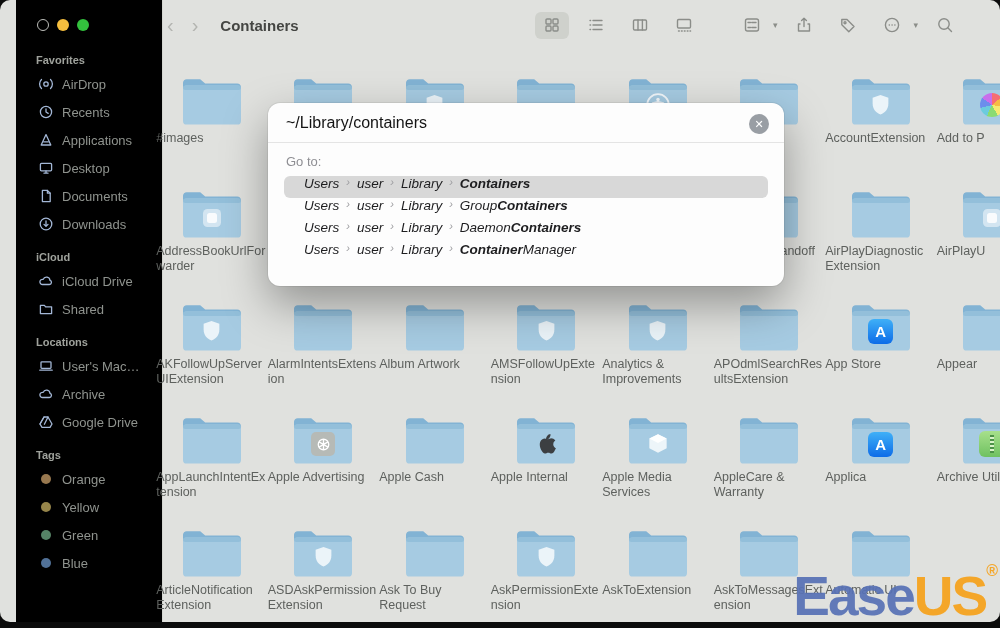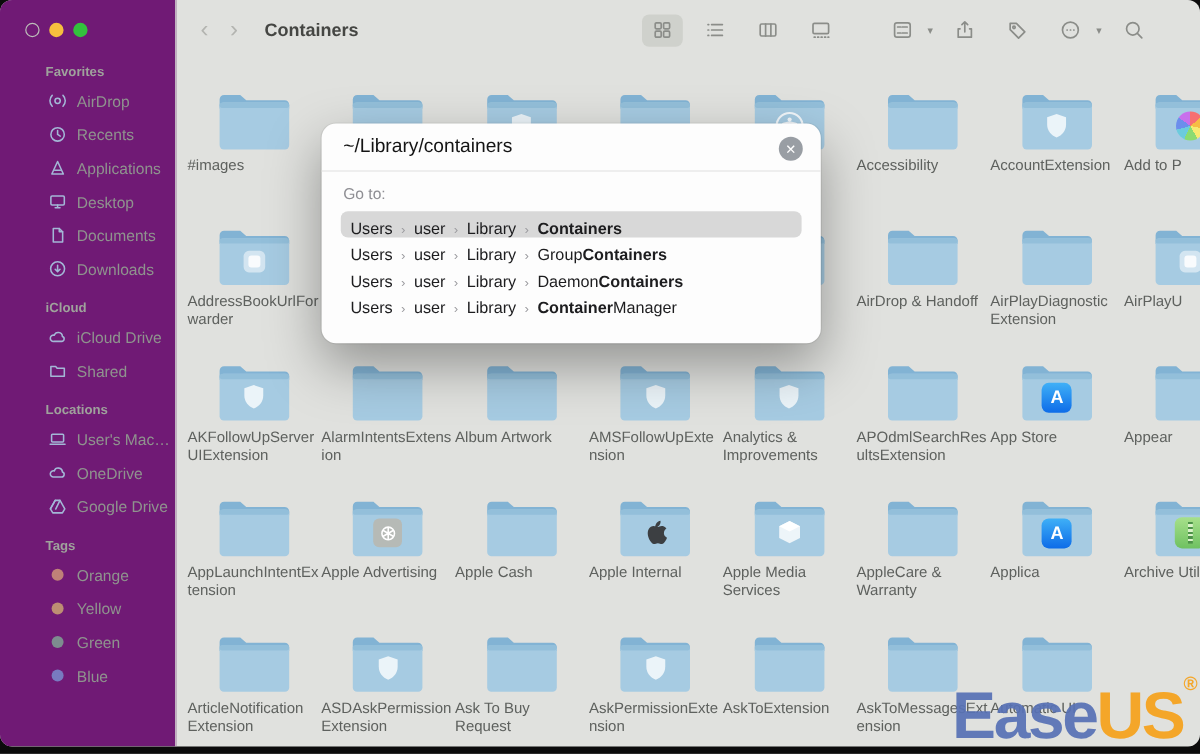--- a/index.html
+++ b/index.html
@@ -2,22 +2,22 @@
 <html><head>
 <meta charset="utf-8">
 <style>
   * { margin:0; padding:0; box-sizing:border-box; }
   html,body { width:1000px; height:628px; overflow:hidden; background:#0b0b0b;
               font-family:"Liberation Sans","DejaVu Sans",sans-serif; }
   .window { position:absolute; left:0; top:0; width:1000px; height:622px;
             border-radius:10px; overflow:hidden; background:#e0e1de; }
 
   
-  .sidebar { position:absolute; left:0; top:0; width:147px; height:100%;
-             background:#701a75; border-right:1px solid #d4d6d1; padding-top:54px;padding-left:18px; }
+  .sidebar { position:absolute; left:16px; top:0; width:147px; height:100%;
+             background:#000000; border-right:1px solid #d4d6d1; padding-top:54px; }
   .traffic { position:absolute; top:19px; left:21px; display:flex; gap:8px; }
   .traffic span { width:12px; height:12px; border-radius:50%; display:block; }
   .tl-close { background:transparent; border:1.5px solid #bcbdb9; }
   .tl-min   { background:#f6bf3e; }
   .tl-max   { background:#33c13d; }
   .sb-section { margin-top:13px; }
   .sb-section:first-child { margin-top:0; }
   .sb-header { font-size:11px; font-weight:700; color:#9fa29c; padding:0 0 4px 20px; }
   .sb-item { display:flex; align-items:center; height:28px; padding-left:21px;
              font-size:13px; color:#8f938e; gap:8px; cursor:default; }
@@ -52,37 +52,37 @@
   .cell { display:flex; flex-direction:column; align-items:center; }
   .folder { position:relative; width:64px; height:52px; flex:0 0 52px; }
   .folder svg.base { position:absolute; inset:0; width:64px; height:52px; }
   .overlay { position:absolute; left:0; top:8px; width:64px; height:44px;
              display:flex; align-items:center; justify-content:center; }
   .cell-label { margin-top:4px; font-size:12.5px; line-height:15px;
                 color:#5e615e; text-align:left; width:111px;
                 word-wrap:break-word; }
 
   
-  .dialog { position:absolute; left:268px; top:103px; width:416px;
+  .dialog { position:absolute; left:268px; top:103px; width:516px;
             background:#fdfdfd; border-radius:12px;
             box-shadow:0 18px 45px rgba(0,0,0,.35), 0 0 0 1px rgba(0,0,0,.06);
             z-index:20; }
   .dlg-input-row { position:relative; padding:11px 46px 10px 18px;
                    border-bottom:1px solid #e4e4e4; }
   .dlg-input { font-size:16px; color:#141414; border:none; outline:none;
                background:transparent; width:100%;
                font-family:"Liberation Sans",sans-serif; }
   .dlg-close { position:absolute; right:15px; top:11px; width:20px; height:20px;
                border-radius:50%; background:#999ea4; color:#fff; font-size:11px;
                display:flex; align-items:center; justify-content:center;
                cursor:default; }
   .dlg-body { padding:9px 16px 22px 16px; }
   .dlg-goto { font-size:13px; color:#8e8e93; margin:2px 0 7px 2px; }
-  .sug { display:flex; align-items:flex-end; height:22px; font-size:13.5px;
-         color:#1d1d1f; padding:0 8px; border-radius:6px; white-space:nowrap; }
+  .sug { display:flex; align-items:flex-start; height:22px; font-size:13.5px;
+         color:#1d1d1f; padding:0 20px; border-radius:6px; white-space:nowrap;font-style:italic; }
   .sug.sel { background:#d8d8d8; }
   .sug .sep { color:#9a9a9e; font-size:11px; margin:0 7px; }
   .sug b { font-weight:700; }
 
   
   .watermark { position:absolute; right:2px; bottom:-6px; z-index:10;
                font-size:55px; font-weight:800; letter-spacing:-2px;
                font-family:"Liberation Sans",sans-serif; opacity:.93;
                pointer-events:none; }
   .wm-1 { color:#5872b5; } .wm-2 { color:#f6a21b; }
@@ -187,21 +187,21 @@
               </svg>
             </span>
             <span>User's Mac…</span>
           </div>
           <div class="sb-item">
             <span class="ic">
               <svg viewBox="0 0 16 16">
                 <path d="M4.7 11.5a2.6 2.6 0 1 1 .5-5.1 3.5 3.5 0 0 1 6.8 1 2.1 2.1 0 0 1-.6 4.1z"></path>
               </svg>
             </span>
-            <span>OneDrive</span>
+            <span>Archive</span>
           </div>
           <div class="sb-item">
             <span class="ic">
               <svg viewBox="0 0 16 16">
                 <path d="M6 3h4l4 7-2 3.4H4L2 10z"></path>
                 <path d="M6 3 2 10M10 3l-3.6 7.2"></path>
               </svg>
             </span>
             <span>Google Drive</span>
           </div>

